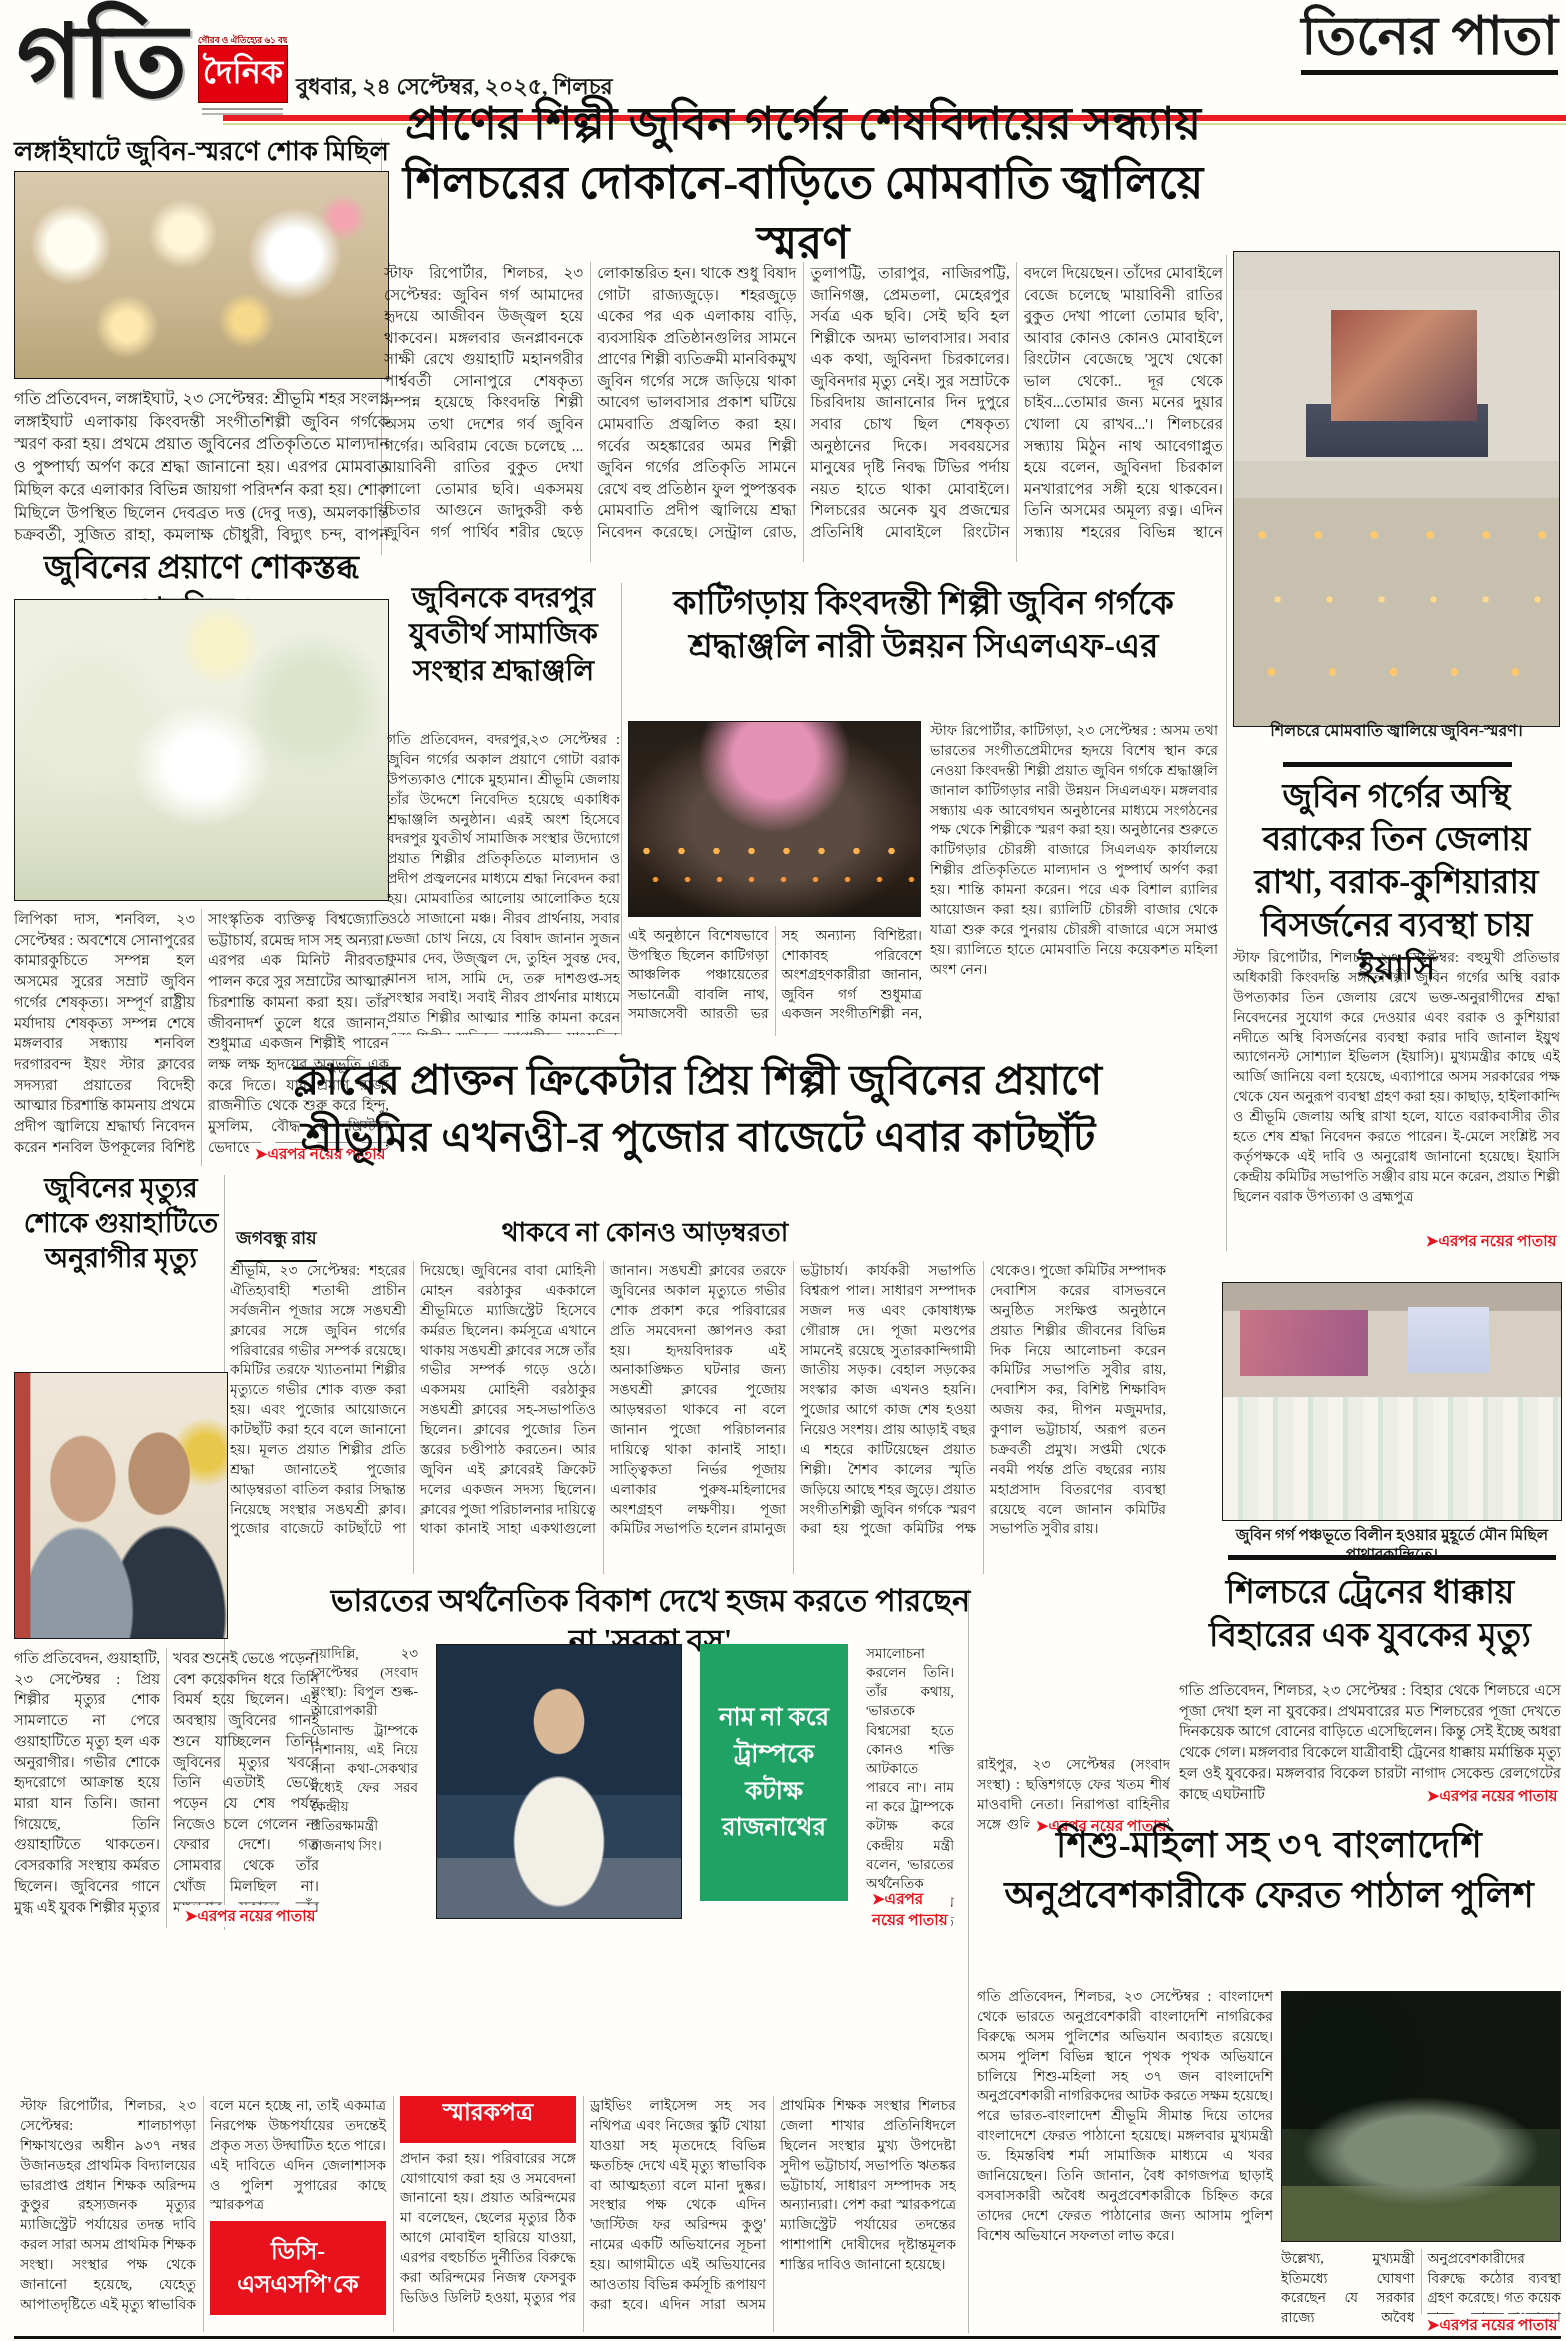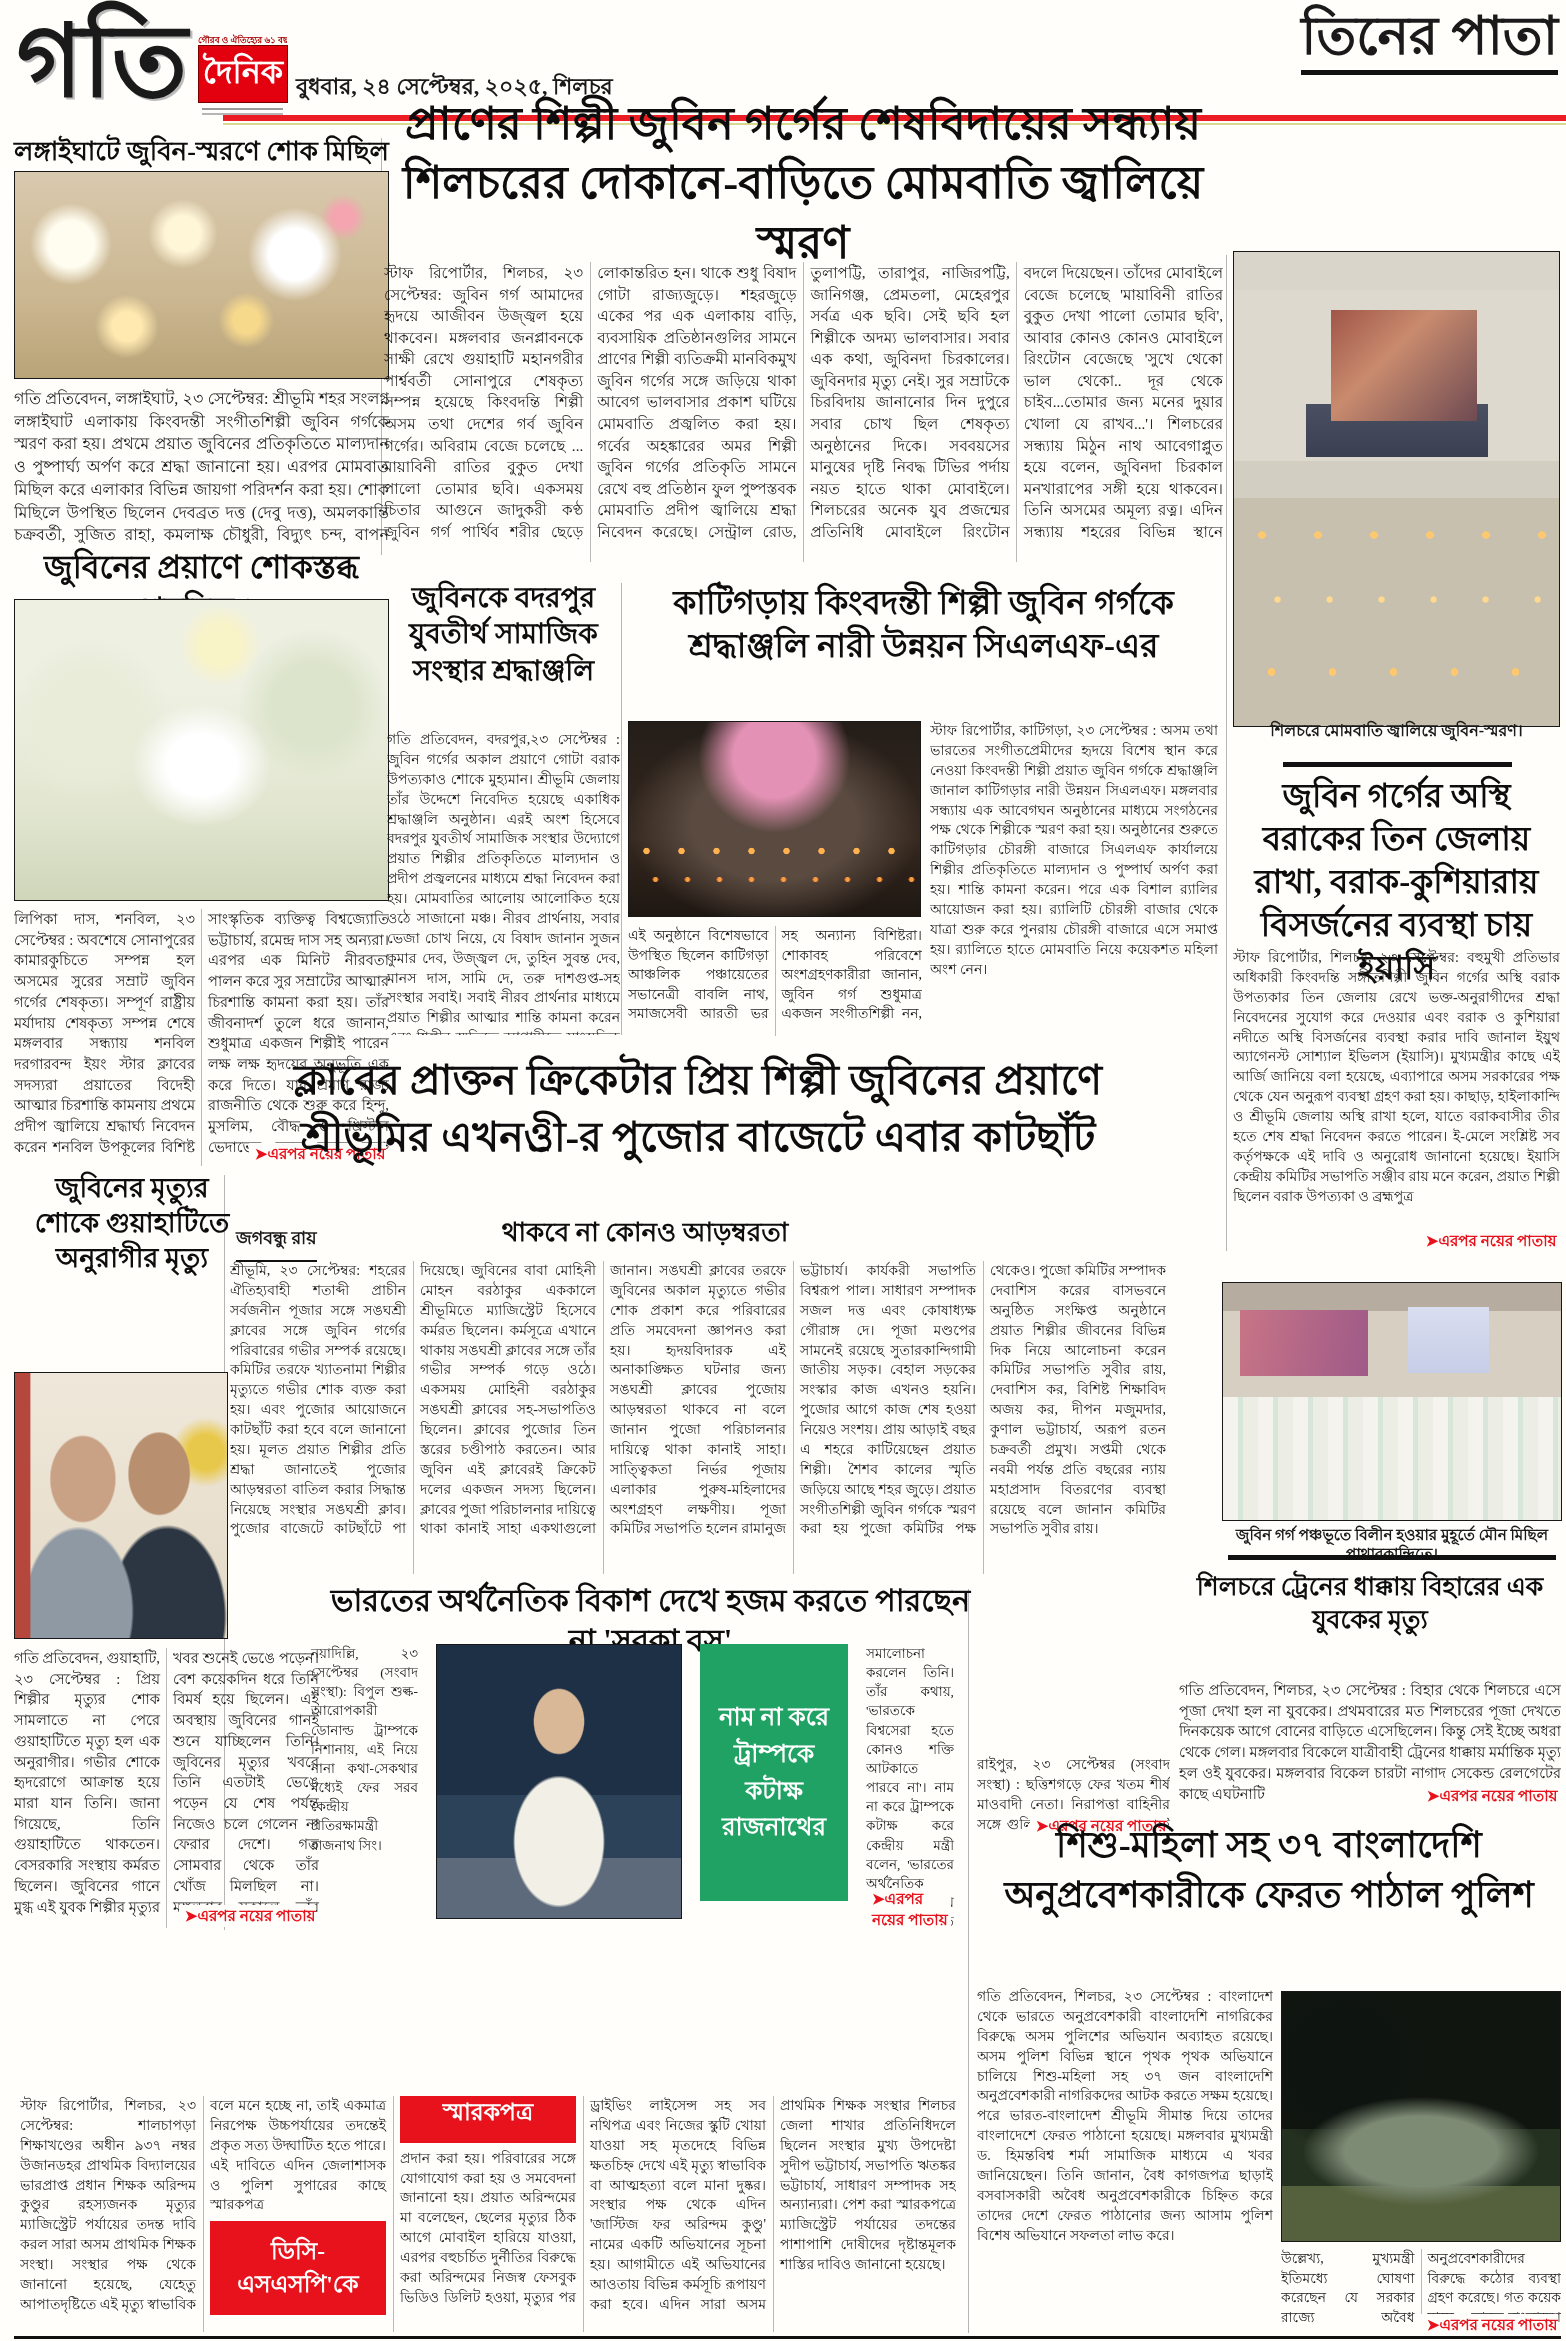--- a/index.html
+++ b/index.html
@@ -84,21 +84,21 @@
     radial-gradient(ellipse 152px 70px at 50% 64%,#7d8a74 0 50%,rgba(125,138,116,0) 78%),
     radial-gradient(circle at 22% 28%,#0e1410 0 47px,rgba(14,20,16,0) 88px),
     linear-gradient(180deg,#10150f 0 55%,#243020 55% 78%,#55603c 78% 100%);}
   
   .a-lang-h{left:14px;top:135px;width:375px;font-size:26px;}
   .a-lang-photo{left:14px;top:171px;width:375px;height:208px;}
   .a-lang-body{left:14px;top:388px;width:375px;height:157px;font-size:16px;}
   .a-shon-h{left:14px;top:547px;width:375px;font-size:32px;}
   .a-shon-photo{left:14px;top:599px;width:375px;height:302px;}
   .a-shon-body{left:14px;top:909px;width:375px;height:257px;font-size:14.6px;}
-  .a-guw-h{left:25px;top:1171px;width:214px;font-size:27px;}
+  .a-guw-h{left:14px;top:1171px;width:214px;font-size:27px;}
   .a-guw-photo{left:14px;top:1372px;width:214px;height:267px;}
   .a-guw-body{left:14px;top:1648px;width:305px;height:280px;font-size:14.6px;}
   .a-main-h{left:384px;top:95px;width:838px;font-size:45px;line-height:1.32;}
   .a-main-body{left:384px;top:262px;width:839px;height:300px;font-size:15.2px;}
   .a-bad-h{left:387px;top:580px;width:233px;font-size:28px;}
   .a-bad-body{left:387px;top:730px;width:233px;height:305px;font-size:14px;}
   .a-kat-h{left:628px;top:582px;width:591px;font-size:33px;}
   .a-kat-photo{left:628px;top:721px;width:293px;height:196px;}
   .a-kat-body-right{left:930px;top:721px;width:288px;height:316px;font-size:14px;}
   .a-kat-body-bottom{left:628px;top:926px;width:294px;height:110px;font-size:13.8px;}
@@ -118,21 +118,21 @@
   .a-raj-h{left:329px;top:1582px;width:643px;font-size:30.5px;}
   .a-raj-row{left:311px;top:1644px;width:643px;height:288px;display:flex;gap:18px;}
   .a-raj-left{width:107px;font-size:13.5px;line-height:1.42;text-align:justify;overflow:hidden;}
   .a-raj-photo{width:246px;height:275px;flex:none;}
   .a-raj-green{width:148px;height:257px;flex:none;background:#1fa263;color:#fff;font-weight:bold;
                font-size:24.6px;text-align:center;display:flex;align-items:center;justify-content:center;
                padding:5.9px;box-sizing:border-box;line-height:1.5;}
   .a-raj-right{flex:1;font-size:13.5px;line-height:1.42;text-align:justify;overflow:hidden;position:relative;}
   .a-chh-h{left:977px;top:1589px;width:193px;font-size:32px;}
   .a-chh-body{left:977px;top:1755px;width:193px;height:83px;font-size:14px;}
-  .a-train-h{left:1179px;top:1571px;width:382px;font-size:25px;}
+  .a-train-h{left:1179px;top:1571px;width:382px;font-size:33px;}
   .a-train-body{left:1179px;top:1680px;width:382px;height:128px;font-size:14.6px;}
   .a-ban-h{left:977px;top:1820px;width:584px;font-size:36px;line-height:1.4;}
   .a-ban-photo{left:1281px;top:1991px;width:280px;height:251px;}
   .a-ban-body{left:977px;top:1987px;width:296px;height:349px;font-size:14px;}
   .a-ban-tail{left:1281px;top:2249px;width:280px;height:88px;font-size:13.8px;}
   .a-ari-h{left:20px;top:1941px;width:936px;font-size:37px;line-height:1.45;}
   .a-ari-body{left:20px;top:2096px;width:936px;height:236px;font-size:14px;}
   .memo-box{background:#e8121c;color:#fff;font-weight:bold;font-size:23.4px;text-align:center;
             padding:14px 4.7px;margin:5.9px 0;line-height:1.4;}
   .rule-bottom{left:14px;top:2336px;width:1547px;height:2.9px;background:#111;}

